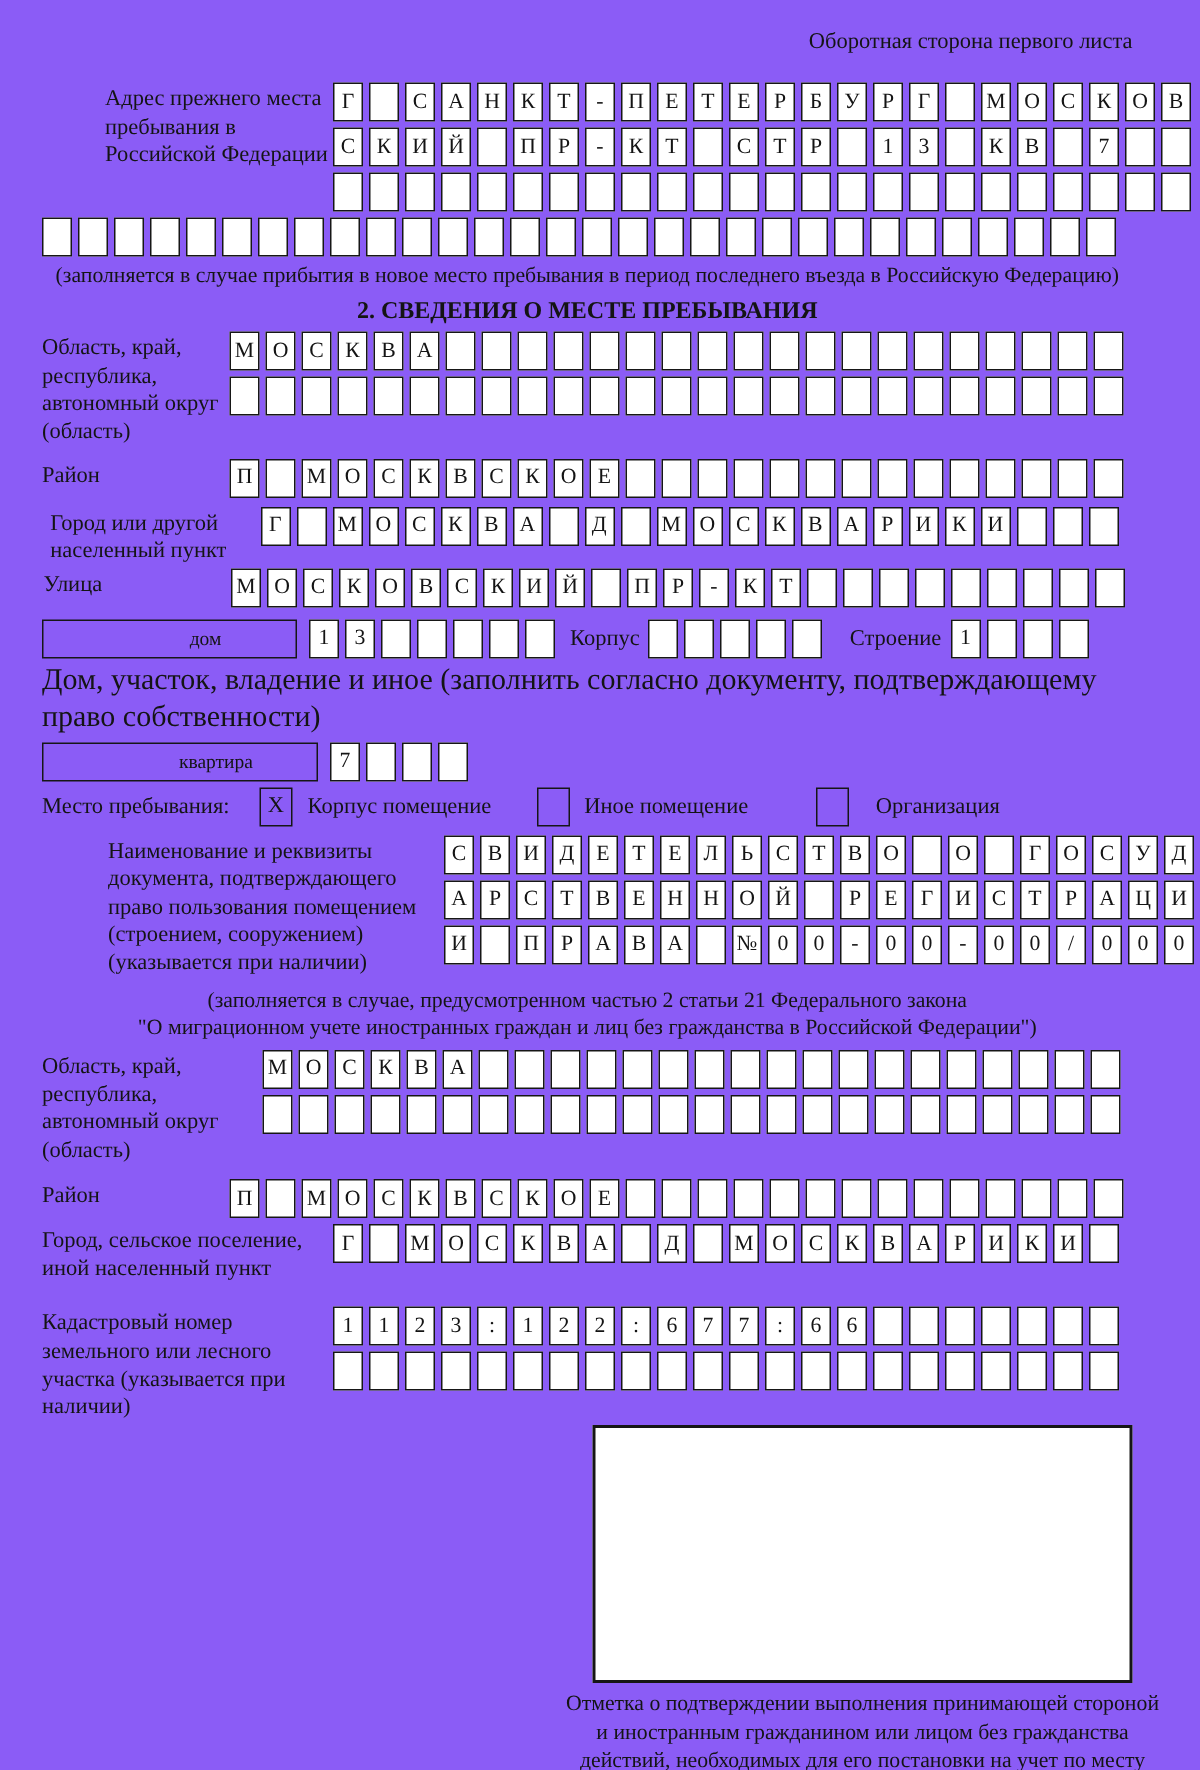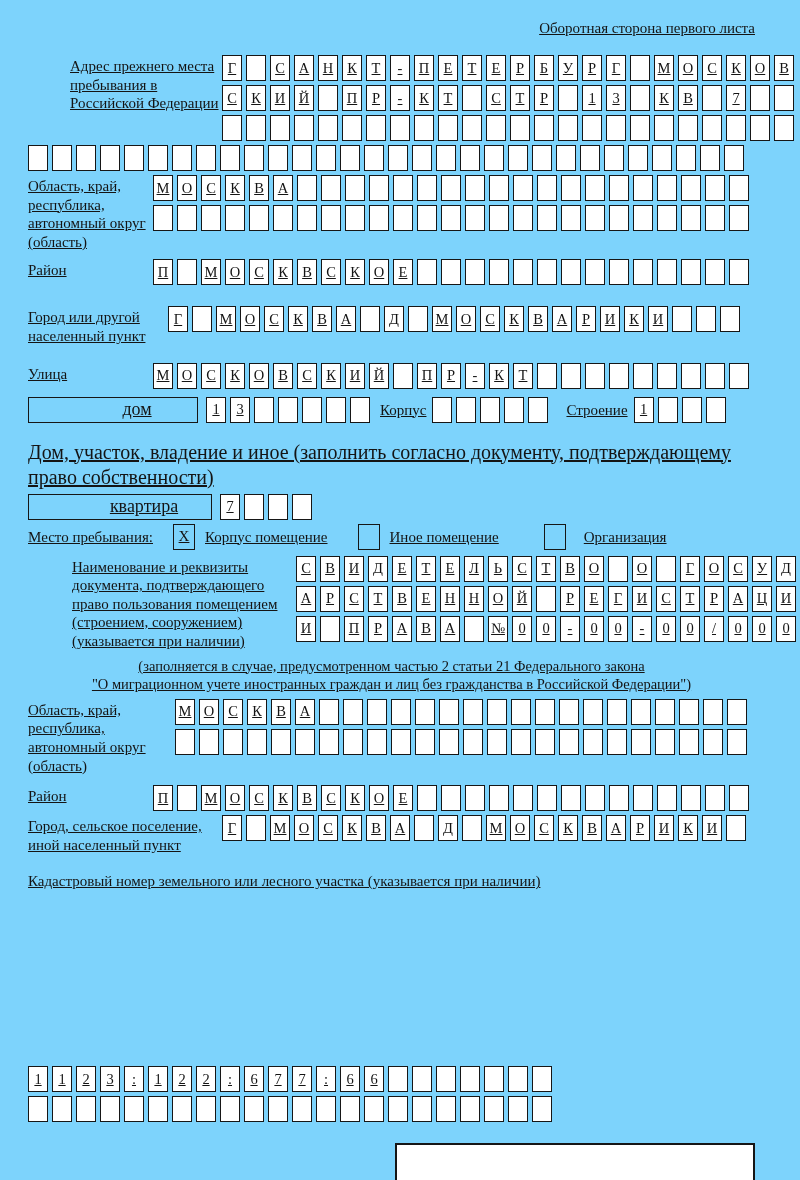--- a/index.html
+++ b/index.html
@@ -1,45 +1,45 @@
 <!DOCTYPE html>
 <html><head>
 <meta charset="utf-8">
 <style>
   html,body{margin:0;padding:0;background:#fff;color:#141414;}
   body{font-family:"Liberation Serif","DejaVu Serif",serif;}
-  .page{position:relative;width:800px;height:1180px;box-sizing:border-box;padding:0 45px 0 28px;overflow:hidden;background:#7dd3fc;text-decoration:underline;}
+  .page{position:relative;width:800px;height:1180px;box-sizing:border-box;padding:0 45px 0 28px;overflow:hidden;background:#8b5cf6;}
   .header-note{padding-top:20px;text-align:right;font-size:15px;}
   .field{display:flex;align-items:flex-start;}
   .flabel{font-size:15px;line-height:1.24;padding-top:2px;}
   .w152{flex:0 0 152px;margin-left:42px;}
   .w125{flex:0 0 125px;}
   .w140{flex:0 0 140px;}
   .w147{flex:0 0 147px;}
   .w194{flex:0 0 194px;}
   .w224{flex:0 0 224px;margin-left:44px;}
   .rows{display:block;}
   .cell-row{display:flex;margin-bottom:4px;}
   .cell-row.nomargin{margin-bottom:0;}
   .cell{box-sizing:border-box;flex:0 0 20px;width:20px;height:26px;border:1.5px solid #161616;margin-right:4px;display:flex;align-items:center;justify-content:center;font-size:14.5px;background:#fff;}
-  .rect-label{box-sizing:border-box;height:26px;border:1.5px solid #161616;display:flex;align-items:center;justify-content:center;font-size:18px;padding-left:48px;}
+  .rect-label{box-sizing:border-box;height:26px;border:1.5px solid #161616;display:flex;align-items:center;justify-content:center;font-size:13px;padding-left:48px;}
   .w170{width:170px;}
   .w202{width:184px;}
   .inline-row{display:flex;align-items:flex-start;}
   .inline-label{font-size:15px;line-height:26px;white-space:nowrap;}
   .cb{box-sizing:border-box;width:22px;height:26px;border:1.5px solid #161616;display:flex;align-items:center;justify-content:center;font-size:15px;}
   .sec-title{text-align:center;font-weight:bold;font-size:16px;}
   .note-center{text-align:center;font-size:14.5px;line-height:1.25;}
   .note-left{font-size:20px;line-height:1.25;}
   .opt{font-size:15px;line-height:26px;white-space:nowrap;}
   .mesto-row{display:flex;align-items:flex-end;}
   .ml6{margin-left:6px;}.ml10{margin-left:10px;}.ml14{margin-left:14px;}.ml18{margin-left:18px;}
   .ml20{margin-left:20px;}.ml30{margin-left:30px;}.ml45{margin-left:45px;}.ml215{margin-left:215px;}
-  .mt2{margin-top:17px;}.mt4{margin-top:4px;}.mt6{margin-top:6px;}.mt8{margin-top:8px;}
-  .mt10{margin-top:10px;}.mt14{margin-top:14px;}.mt16{margin-top:16px;flex-direction:column;}.mt18{margin-top:18px;}
+  .mt2{margin-top:2px;justify-content:center;}.mt4{margin-top:4px;}.mt6{margin-top:6px;}.mt8{margin-top:8px;}
+  .mt10{margin-top:10px;}.mt14{margin-top:14px;}.mt16{margin-top:16px;}.mt18{margin-top:18px;}
   .mr8{margin-right:8px;}
   .stamp-box{box-sizing:border-box;width:360px;height:172px;border:2px solid #161616;margin-left:367px;background:#fff;}
   .stamp-caption{width:400px;margin-left:347px;text-align:center;font-size:14.5px;line-height:1.32;margin-top:5px;}
 </style>
 </head>
 <body>
 
 <div class="page">
 
   <div class="header-note">Оборотная сторона первого листа</div>
@@ -152,21 +152,23 @@
       <span class="cell"></span>
       <span class="cell"></span>
       <span class="cell"></span>
       <span class="cell"></span>
       <span class="cell"></span>
       <span class="cell"></span>
       <span class="cell"></span>
       <span class="cell"></span>
       <span class="cell"></span>
     </div>
-
+  <div class="note-center">(заполняется в случае прибытия в новое место пребывания в период последнего въезда в Российскую Федерацию)</div>
+
+  <div class="sec-title mt6">2. СВЕДЕНИЯ О МЕСТЕ ПРЕБЫВАНИЯ</div>
 
   <div class="field mt4">
     <div class="flabel w125">Область, край, республика, автономный округ (область)</div>
     <div class="rows">
       <div class="cell-row">
           <span class="cell">М</span>
           <span class="cell">О</span>
           <span class="cell">С</span>
           <span class="cell">К</span>
           <span class="cell">В</span>

